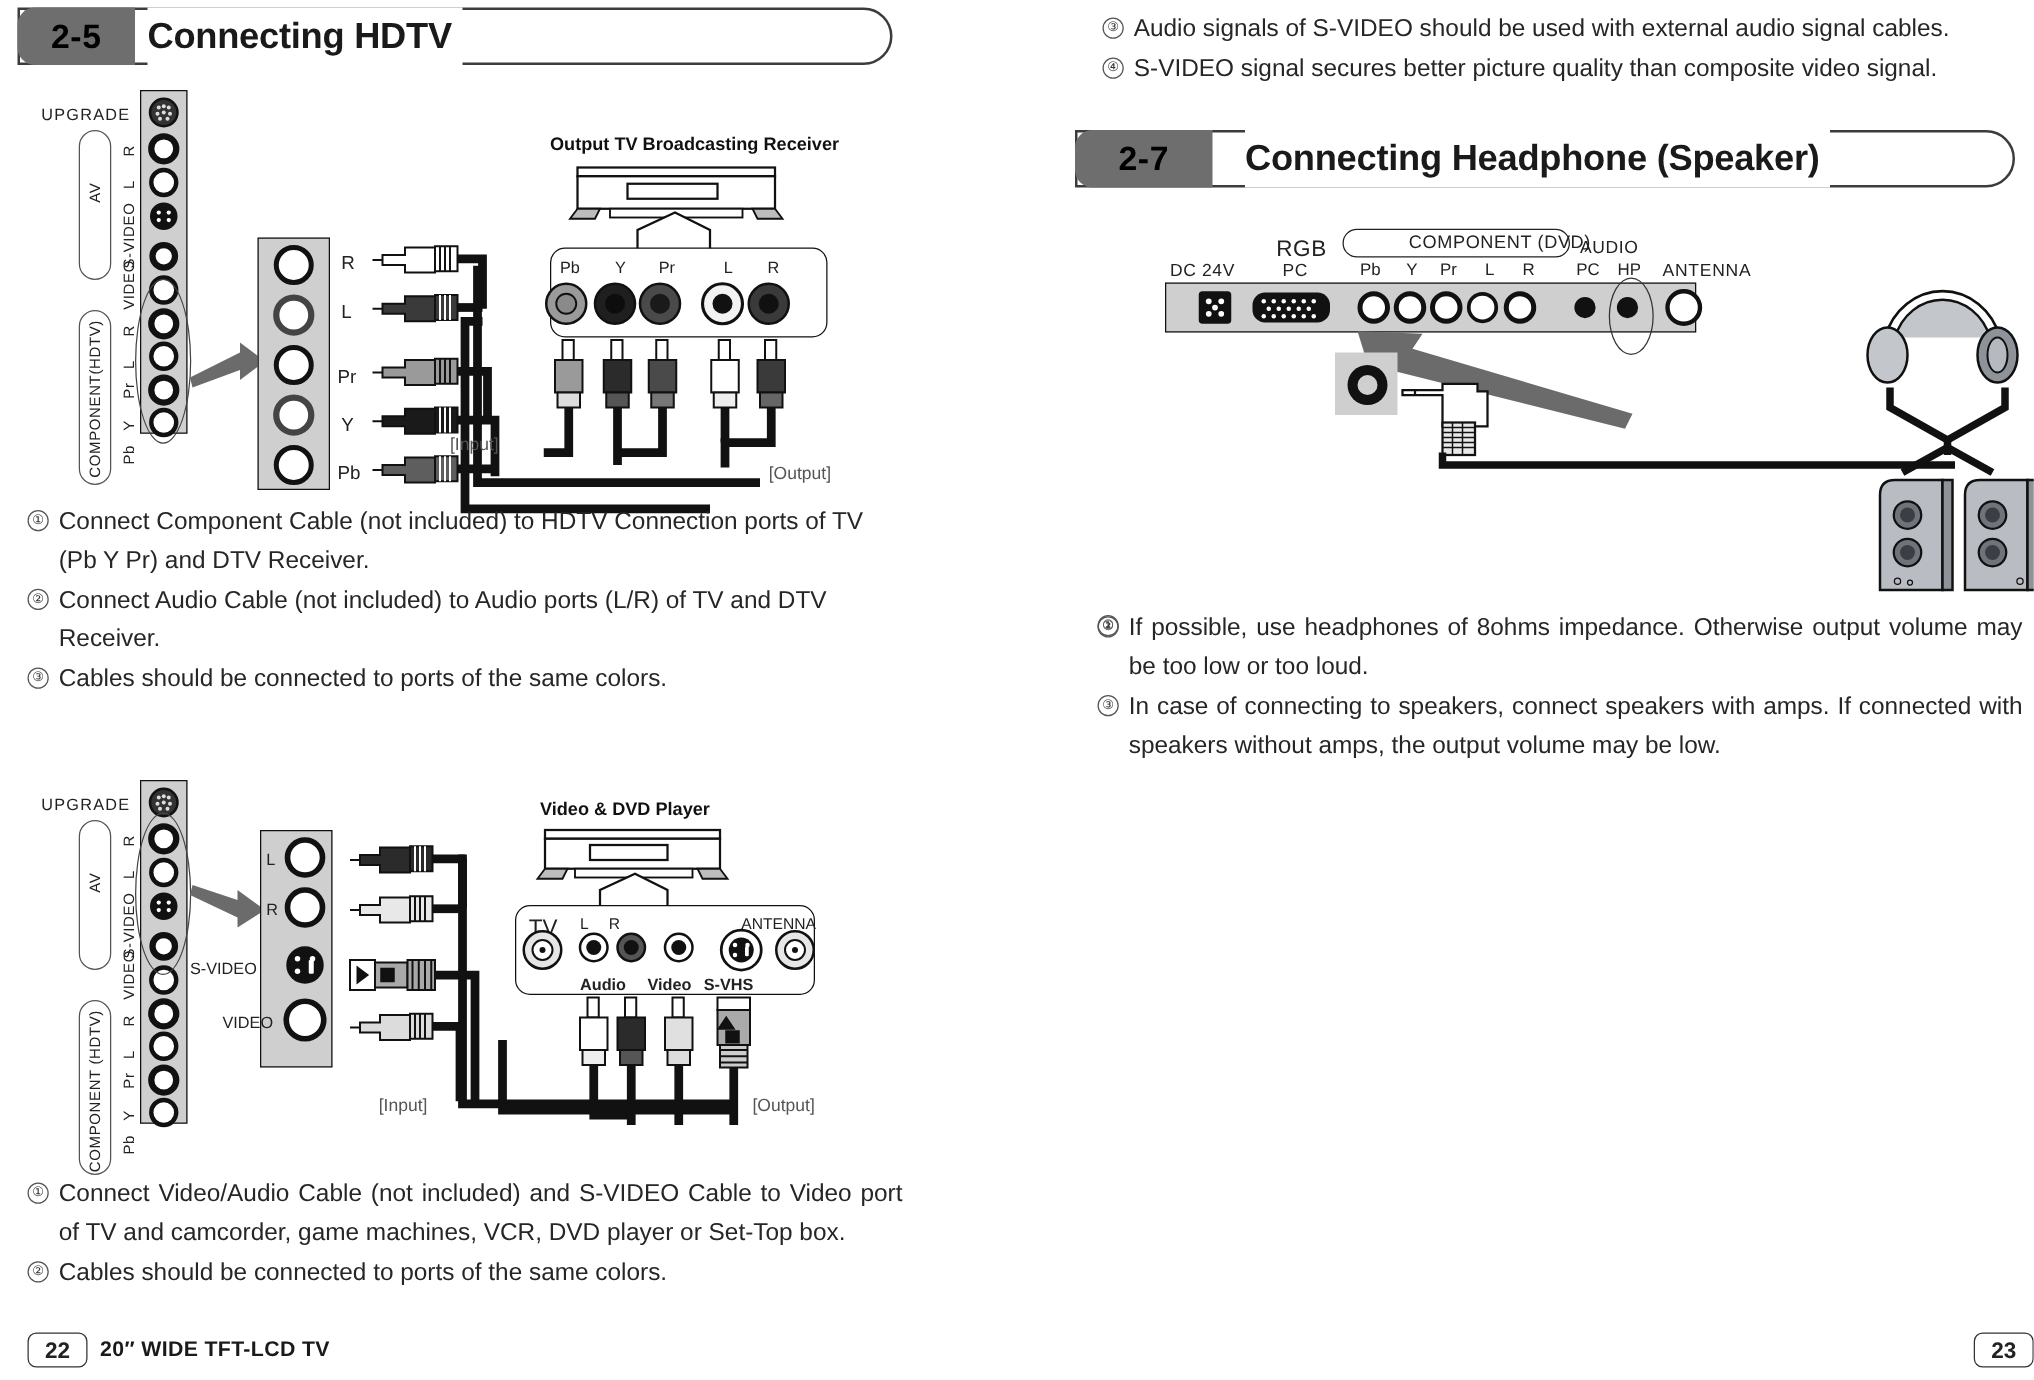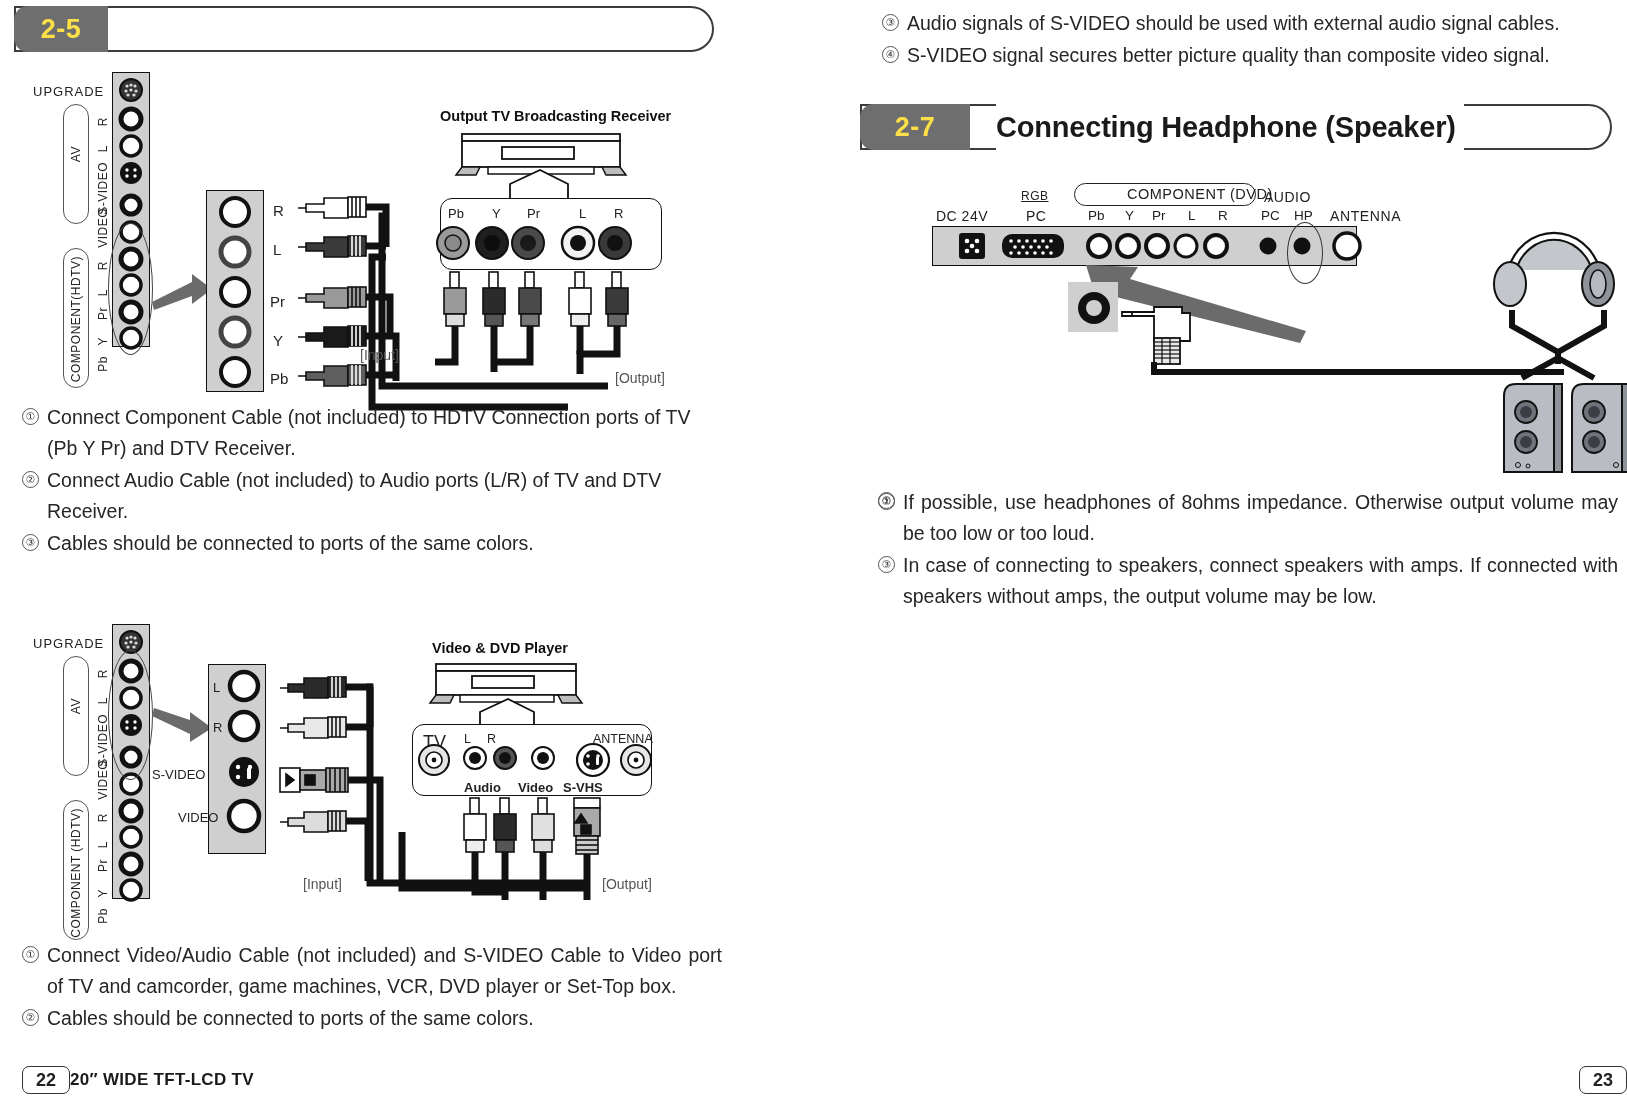--- a/index.html
+++ b/index.html
@@ -22,21 +22,21 @@
   .sec-head .bar{
     position:absolute;left:0;top:0;height:46px;width:100%;
     border:2px solid #3c3c3c;
     border-radius:0 26px 26px 0;
     box-sizing:border-box;
     background:#fff;
   }
   .sec-head .num{
     position:absolute;left:0;top:0;height:46px;width:94px;
     background:#6e6e6e;border-radius:14px 0 0 14px;
-    color:#fde047;font-size:27px;font-weight:bold;
+    color:#000000;font-size:27px;font-weight:bold;
     display:flex;align-items:center;justify-content:center;
     letter-spacing:.5px;
     z-index:2;
   }
   .sec-head .num.wide{width:110px;}
   .sec-head .title{
     position:absolute;left:104px;top:0;height:46px;
     display:flex;align-items:center;
     font-size:29px;font-weight:bold;color:#1a1a1a;
     letter-spacing:-.2px;white-space:nowrap;
@@ -49,21 +49,21 @@
   .instr .li{position:relative;padding-left:25px;margin-bottom:1px;}
   .instr .li.just{text-align:justify;}
   .circ{
     position:absolute;left:0;top:6px;
     width:15px;height:15px;border:1.3px solid #555;border-radius:50%;
     font-size:10.5px;line-height:15px;text-align:center;color:#333;
     font-family:"Liberation Sans",sans-serif;
   }
 
   
-  .footer{position:absolute;bottom:10px;display:flex;align-items:center;}
+  .footer{position:absolute;bottom:10px;display:flex;align-items:center;gap:10px;}
   .pagebox{
     border:1.6px solid #333;border-radius:7px;
     min-width:36px;height:26px;
     display:flex;align-items:center;justify-content:center;
     font-size:18px;font-weight:bold;color:#222;padding:0 5px;
   }
   .foot-txt{font-size:17px;font-weight:bold;letter-spacing:.3px;color:#1a1a1a;}
 
   
   .diag{position:absolute;}
@@ -80,20 +80,21 @@
 </head>
 <body>
 
 <div class="page">
 
 <div class="col col-left">
 
   <div class="sec-head" style="left:14px;top:6px;width:700px;">
     <div class="bar"></div>
     <div class="num">2-5</div>
+    <div class="title">Connecting HDTV</div>
   </div>
 
   <div class="diag" style="left:0;top:60px;width:760px;height:340px;">
 
     <div class="vpanel" style="left:112px;top:12px;width:38px;height:275px;"></div>
 
     <div class="lbl" style="left:33px;top:24px;font-size:13px;letter-spacing:1px;">UPGRADE</div>
 
     <div class="oval" style="left:63px;top:44px;width:26px;height:120px;border-radius:13px;"></div>
     <div style="position:absolute;left:69px;top:86px;"><span class="vtxt">AV</span></div>
@@ -523,21 +524,21 @@
 
   <div class="sec-head" style="left:60px;top:104px;width:752px;">
     <div class="bar"></div>
     <div class="num wide">2-7</div>
     <div class="title w2">Connecting Headphone (Speaker)</div>
   </div>
 
   <div class="diag" style="left:0;top:170px;width:827px;height:300px;">
 
     <div class="lbl" style="left:136px;top:38px;font-size:14px;letter-spacing:.5px;">DC 24V</div>
-    <div class="lbl" style="left:221px;top:19px;font-size:12px;letter-spacing:.5px;text-decoration:underline;">RGB</div>
+    <div class="lbl" style="left:221px;top:19px;font-size:18px;letter-spacing:.5px;">RGB</div>
     <div class="lbl" style="left:226px;top:38px;font-size:14px;letter-spacing:.5px;">PC</div>
 
     <div class="oval" style="left:274px;top:13px;width:182px;height:23px;border-radius:12px;border-color:#222;border-width:1.4px;"></div>
     <div class="lbl" style="left:283px;top:16px;font-size:14.5px;letter-spacing:.5px;margin-left:44px;">COMPONENT (DVD)</div>
 
     <div class="lbl" style="left:288px;top:38px;font-size:13.5px;">Pb</div>
     <div class="lbl" style="left:325px;top:38px;font-size:13.5px;">Y</div>
     <div class="lbl" style="left:352px;top:38px;font-size:13.5px;">Pr</div>
     <div class="lbl" style="left:388px;top:38px;font-size:13.5px;">L</div>
     <div class="lbl" style="left:418px;top:38px;font-size:13.5px;">R</div>

